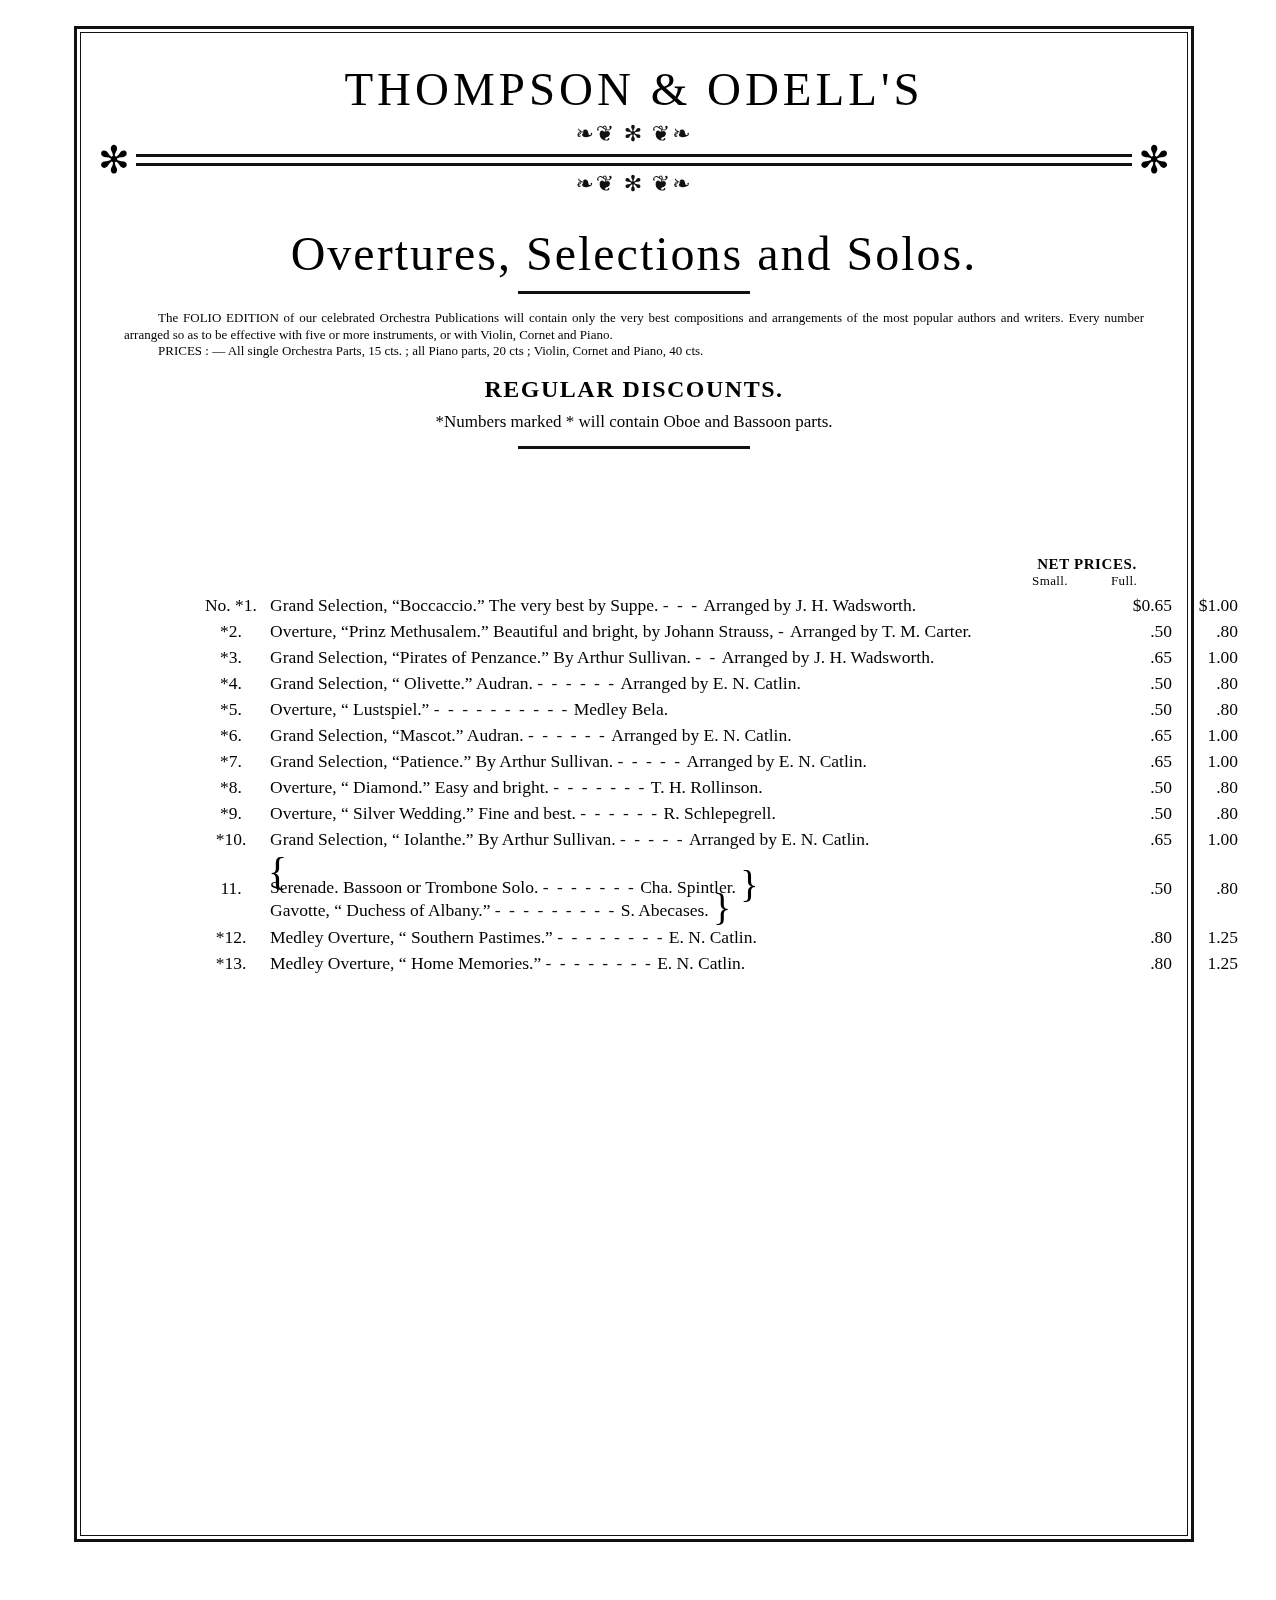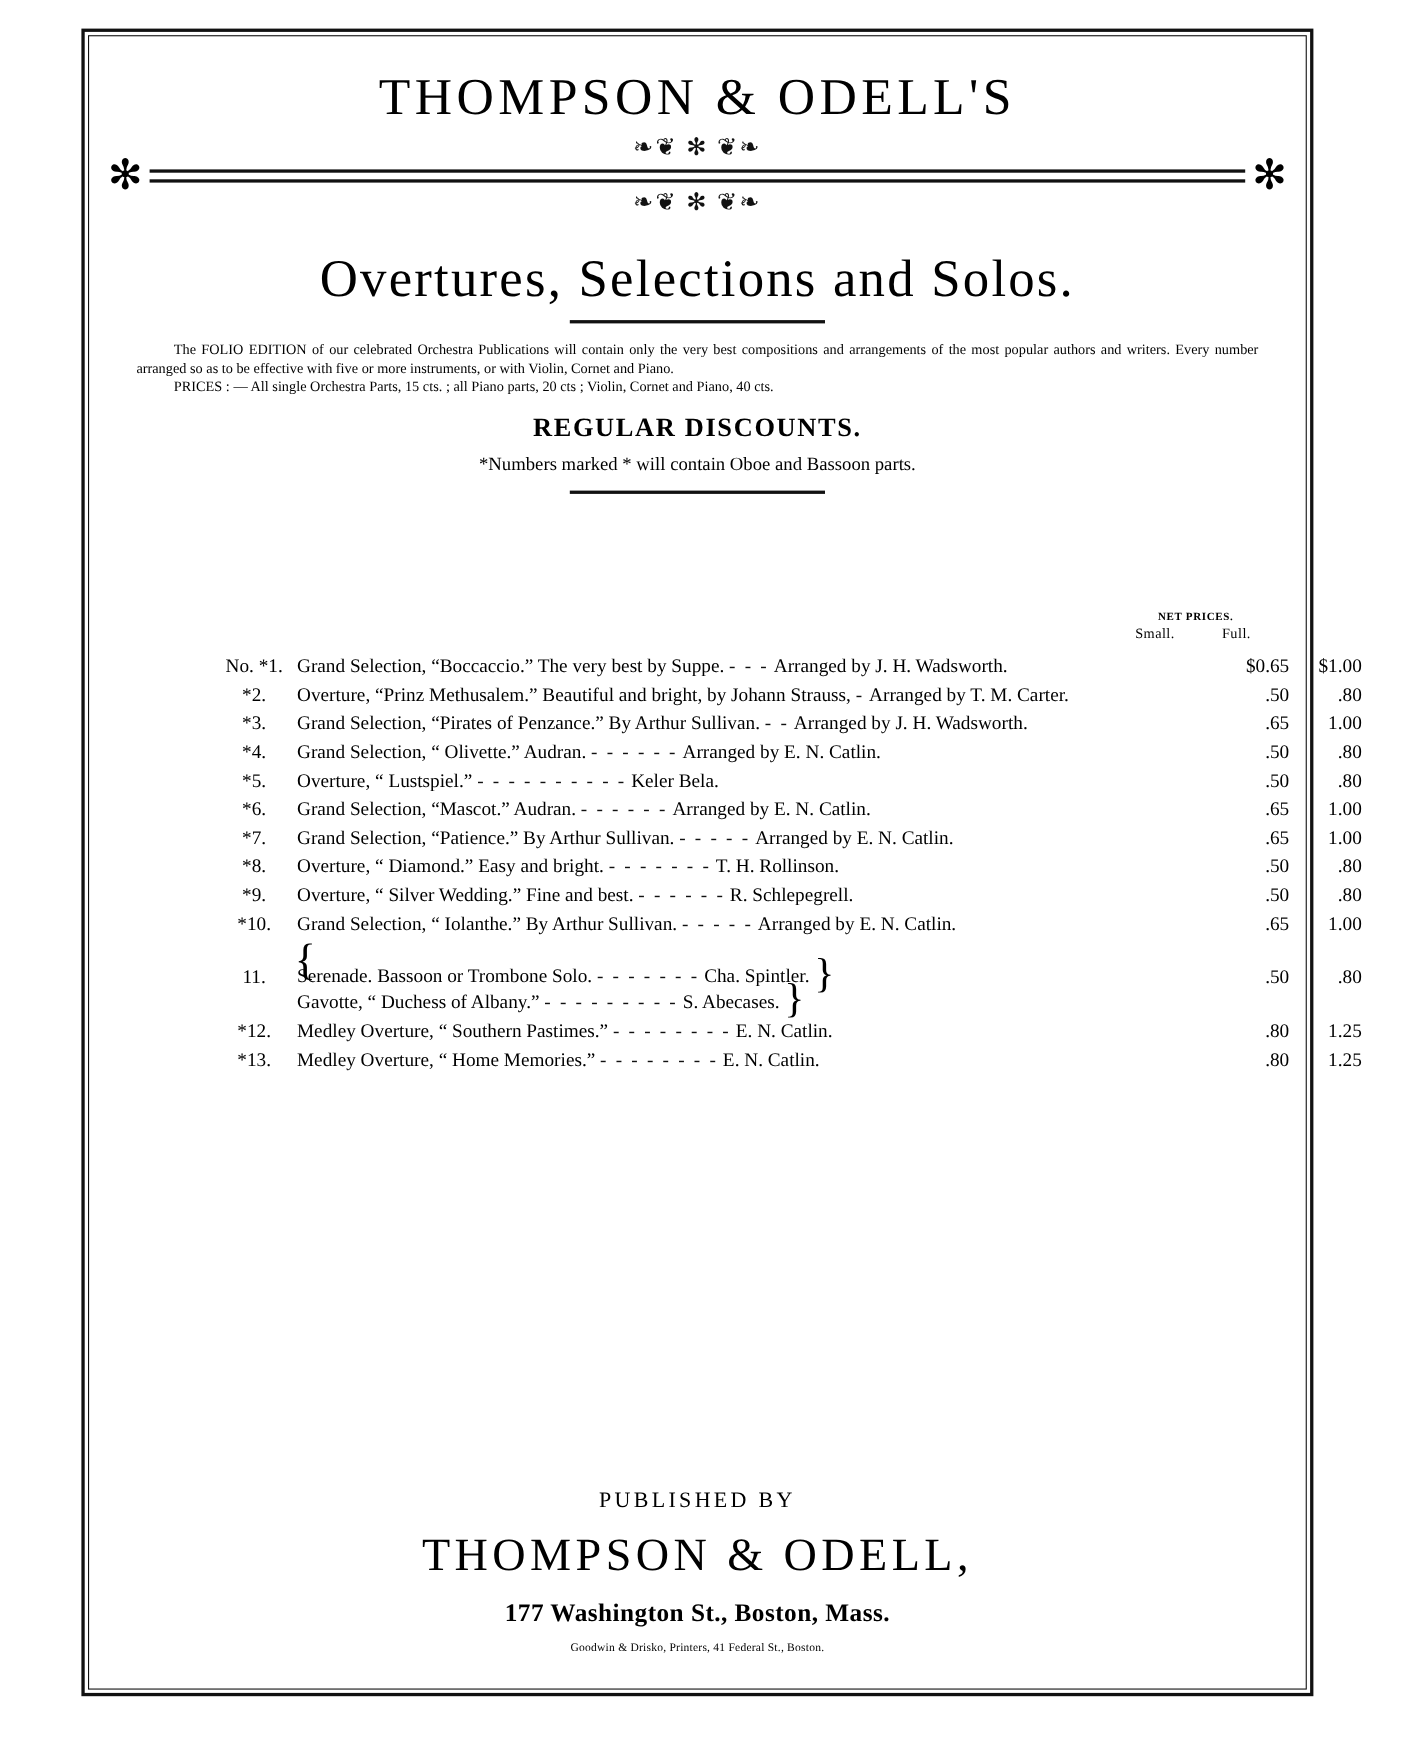--- a/index.html
+++ b/index.html
@@ -142,21 +142,21 @@
   
   .price-head {
     position: absolute;
     right: 40px;
     top: 524px;
     text-align: center;
     font-size: 13px;
     line-height: 1.15;
     letter-spacing: .4px;
   }
-  .price-head .np { font-weight: bold; font-size: 10px; letter-spacing: .6px;}
+  .price-head .np { font-weight: bold; font-size: 15px; letter-spacing: .6px;}
   .price-head .cols { display: flex; gap: 26px; margin-top: 1px; }
   .price-head .cols span { width: 48px; display: inline-block; }
 
   table.catalog {
     position: absolute;
     left: 112px;
     top: 560px;
     width: 1046px;
     border-collapse: collapse;
     font-size: 17.5px;
@@ -324,21 +324,21 @@
           <span class="arr">Arranged by E. N. Catlin.</span>
         </td>
         <td class="price">.50</td>
         <td class="price">.80</td>
       </tr>
       <tr>
         <td class="num">*5.</td>
         <td class="desc">
           <span>Overture, “ Lustspiel.”</span>
           <span class="dots">-      -      -      -      -      -      -      -      -      -</span>
-          <span class="arr">Keler Bela.</span>
+          <span class="arr">Medley Bela.</span>
         </td>
         <td class="price">.50</td>
         <td class="price">.80</td>
       </tr>
       <tr>
         <td class="num">*6.</td>
         <td class="desc">
           <span>Grand Selection, “Mascot.”   Audran.</span>
           <span class="dots">-      -      -      -      -      -</span>
           <span class="arr">Arranged by E. N. Catlin.</span>
@@ -426,20 +426,14 @@
           <span>Medley Overture, “ Home Memories.”</span>
           <span class="dots">-      -      -      -      -      -      -      -</span>
           <span class="arr">E. N. Catlin.</span>
         </td>
         <td class="price">.80</td>
         <td class="price">1.25</td>
       </tr>
     </tbody>
   </table>
 
-  <div class="footer">
-    <div class="pub-by">PUBLISHED BY</div>
-    <div class="pub-name">THOMPSON  &amp;  ODELL,</div>
-    <div class="pub-addr">177 Washington St., Boston, Mass.</div>
-    <div class="printer">Goodwin &amp; Drisko, Printers, 41 Federal St., Boston.</div>
-  </div>
 
 </div>
 
 </body></html>

